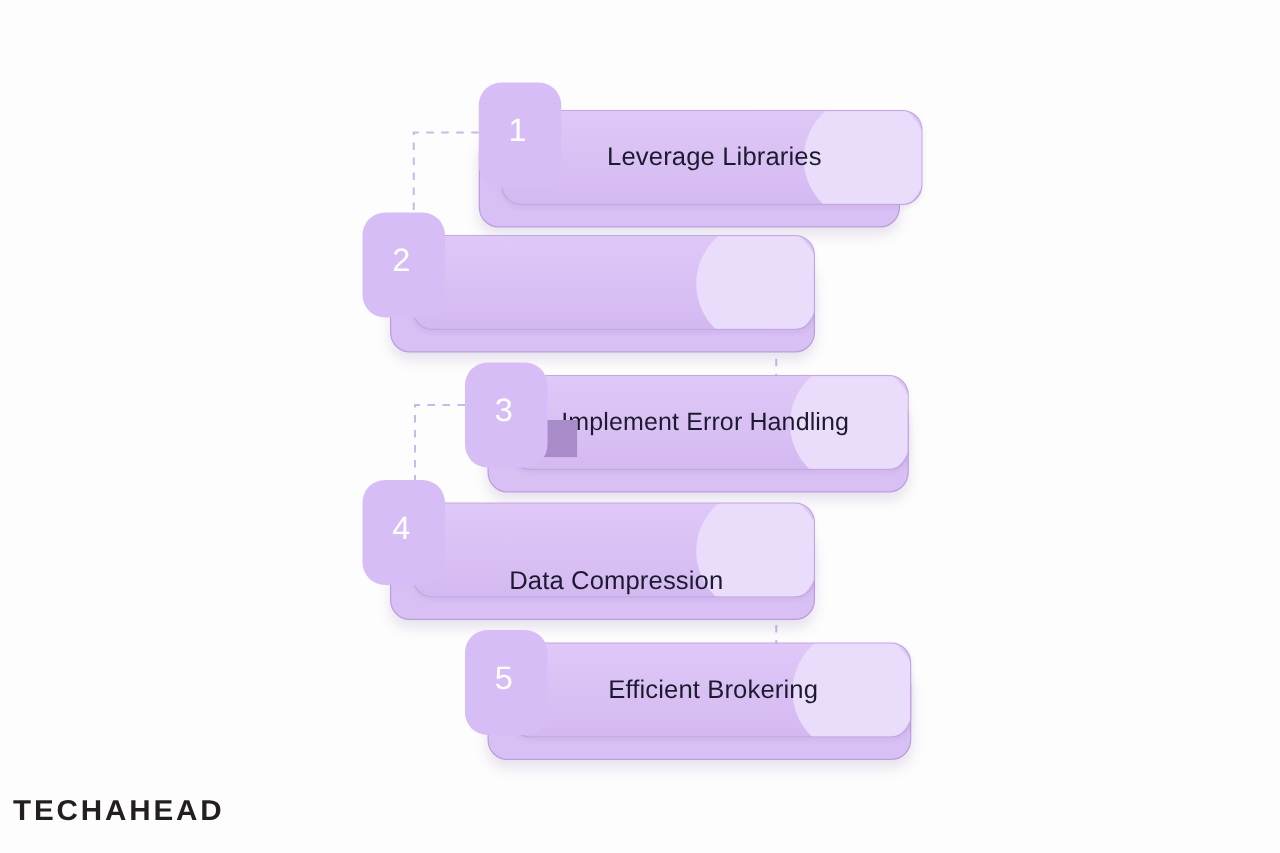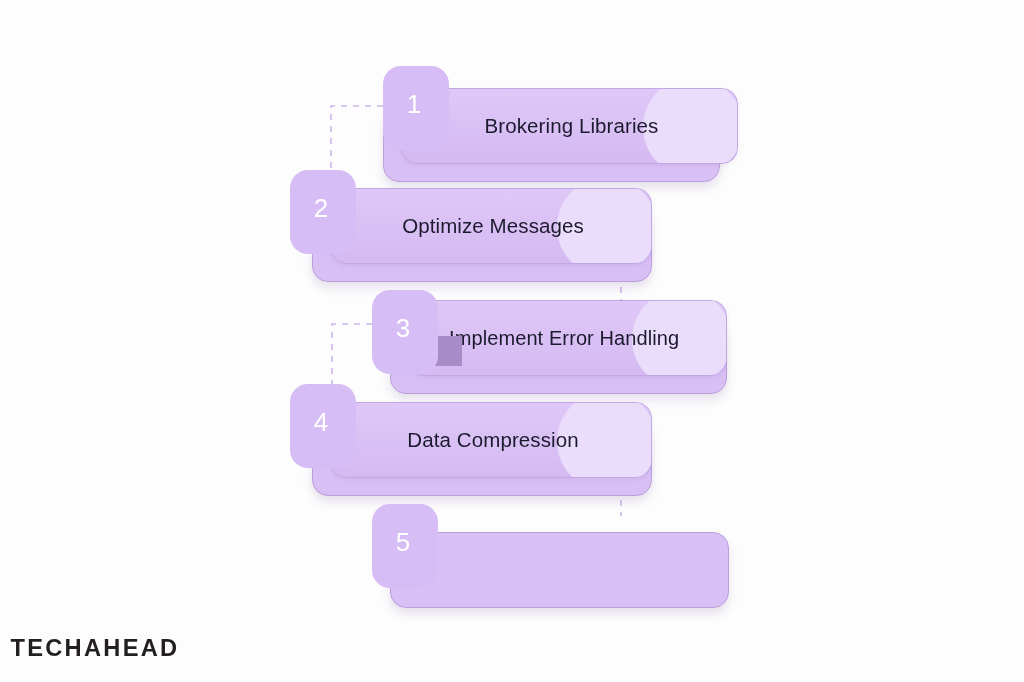--- a/index.html
+++ b/index.html
@@ -132,63 +132,66 @@
 
     <g stroke="#cdb6e8" stroke-width="1.6" stroke-dasharray="6 6" fill="none">
       <path d="M 621 476 L 621 516"></path>
     </g>
   </svg>
 
   <div class="step" style="left:383px; top:80px; width:355px;">
     <div class="plate-back" style="width:337px;"></div>
     <div class="bar" style="width:337px;">
       <div class="bar-circle"></div>
-      <div class="bar-label">Brokering Libraries</div>
+      <div class="bar-label">Leverage Libraries</div>
     </div>
     <div class="badge" style="left:0px; top:-14px;">
       <span class="badge-num">1</span>
     </div>
   </div>
 
   <div class="step" style="left:290px; top:180px; width:362px;">
     <div class="plate-back" style="width:340px; left:22px;"></div>
     <div class="bar" style="left:40px; width:322px;">
       <div class="bar-circle"></div>
-      <div class="bar-label">Optimize Messages</div>
     </div>
     <div class="badge" style="left:0px; top:-10px;">
       <span class="badge-num">2</span>
     </div>
   </div>
 
   <div class="step" style="left:372px; top:292px; width:355px;">
     <div class="plate-back" style="width:337px; left:18px;"></div>
     <div class="fold" style="left:22px; top:44px;"></div>
     <div class="bar" style="left:36px; width:319px;">
       <div class="bar-circle"></div>
       <div class="bar-label" style="padding:0 48px 0 40px; font-size:20px;">Implement Error Handling</div>
     </div>
     <div class="badge" style="left:0px; top:-2px;">
       <span class="badge-num">3</span>
     </div>
   </div>
 
   <div class="step" style="left:290px; top:394px; width:362px;">
     <div class="plate-back" style="width:340px; left:22px;"></div>
-    <div class="bar" style="left:40px; width:322px;">
+    <div class="bar" style="left:40px; width:322px;align-items:flex-end;">
       <div class="bar-circle"></div>
       <div class="bar-label">Data Compression</div>
     </div>
     <div class="badge" style="left:0px; top:-10px;">
       <span class="badge-num">4</span>
     </div>
   </div>
 
   <div class="step" style="left:372px; top:506px; width:357px;">
     <div class="plate-back" style="width:339px; left:18px;"></div>
+    <div class="bar" style="left:36px; width:321px;">
+      <div class="bar-circle"></div>
+      <div class="bar-label">Efficient Brokering</div>
+    </div>
     <div class="badge" style="left:0px; top:-2px;">
       <span class="badge-num">5</span>
     </div>
   </div>
 
   <div id="logo">
     <svg width="190" height="30" viewBox="0 0 190 30" aria-hidden="true">
       <text x="95" y="22" text-anchor="middle" font-family="'Liberation Sans', sans-serif" font-size="23" font-weight="bold" letter-spacing="2.2" fill="#231f20" transform="scale(1.03,1)" transform-origin="95 15">TECHAHEAD</text>
     </svg>
   </div>

